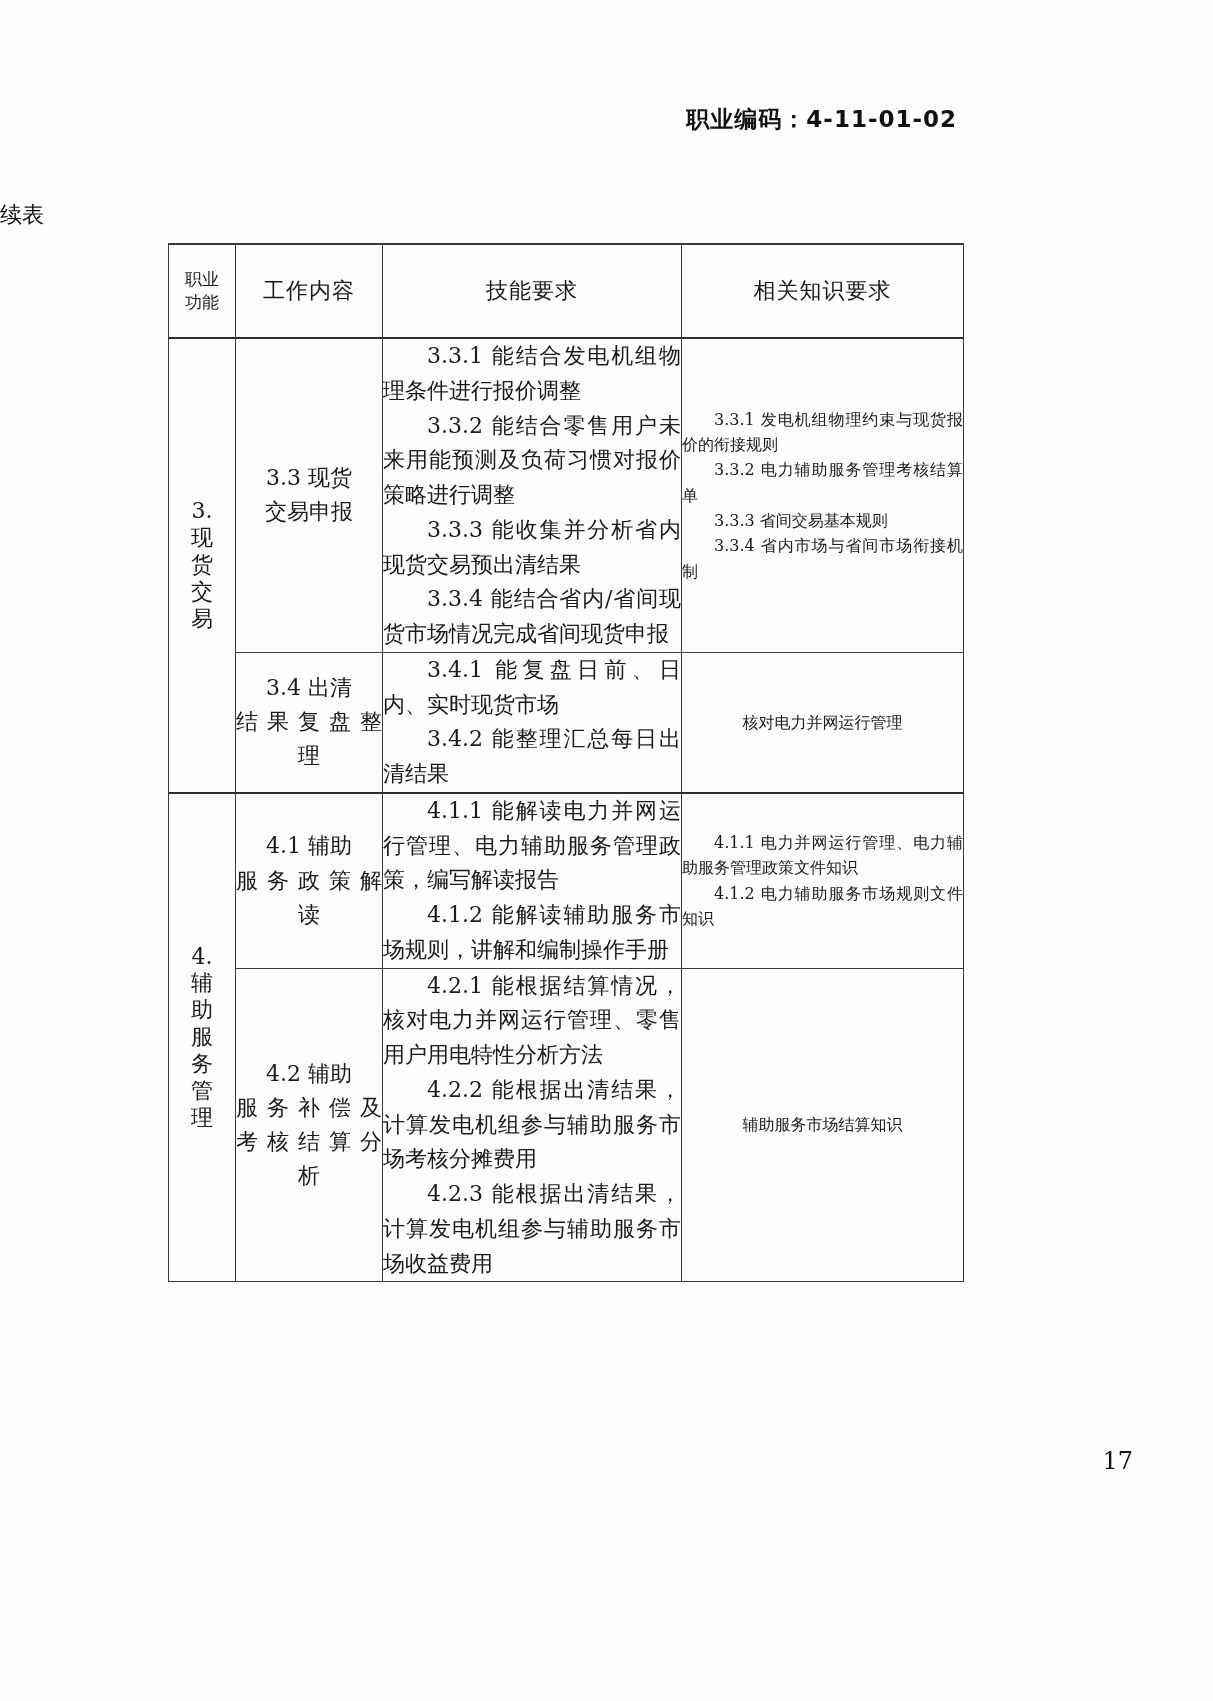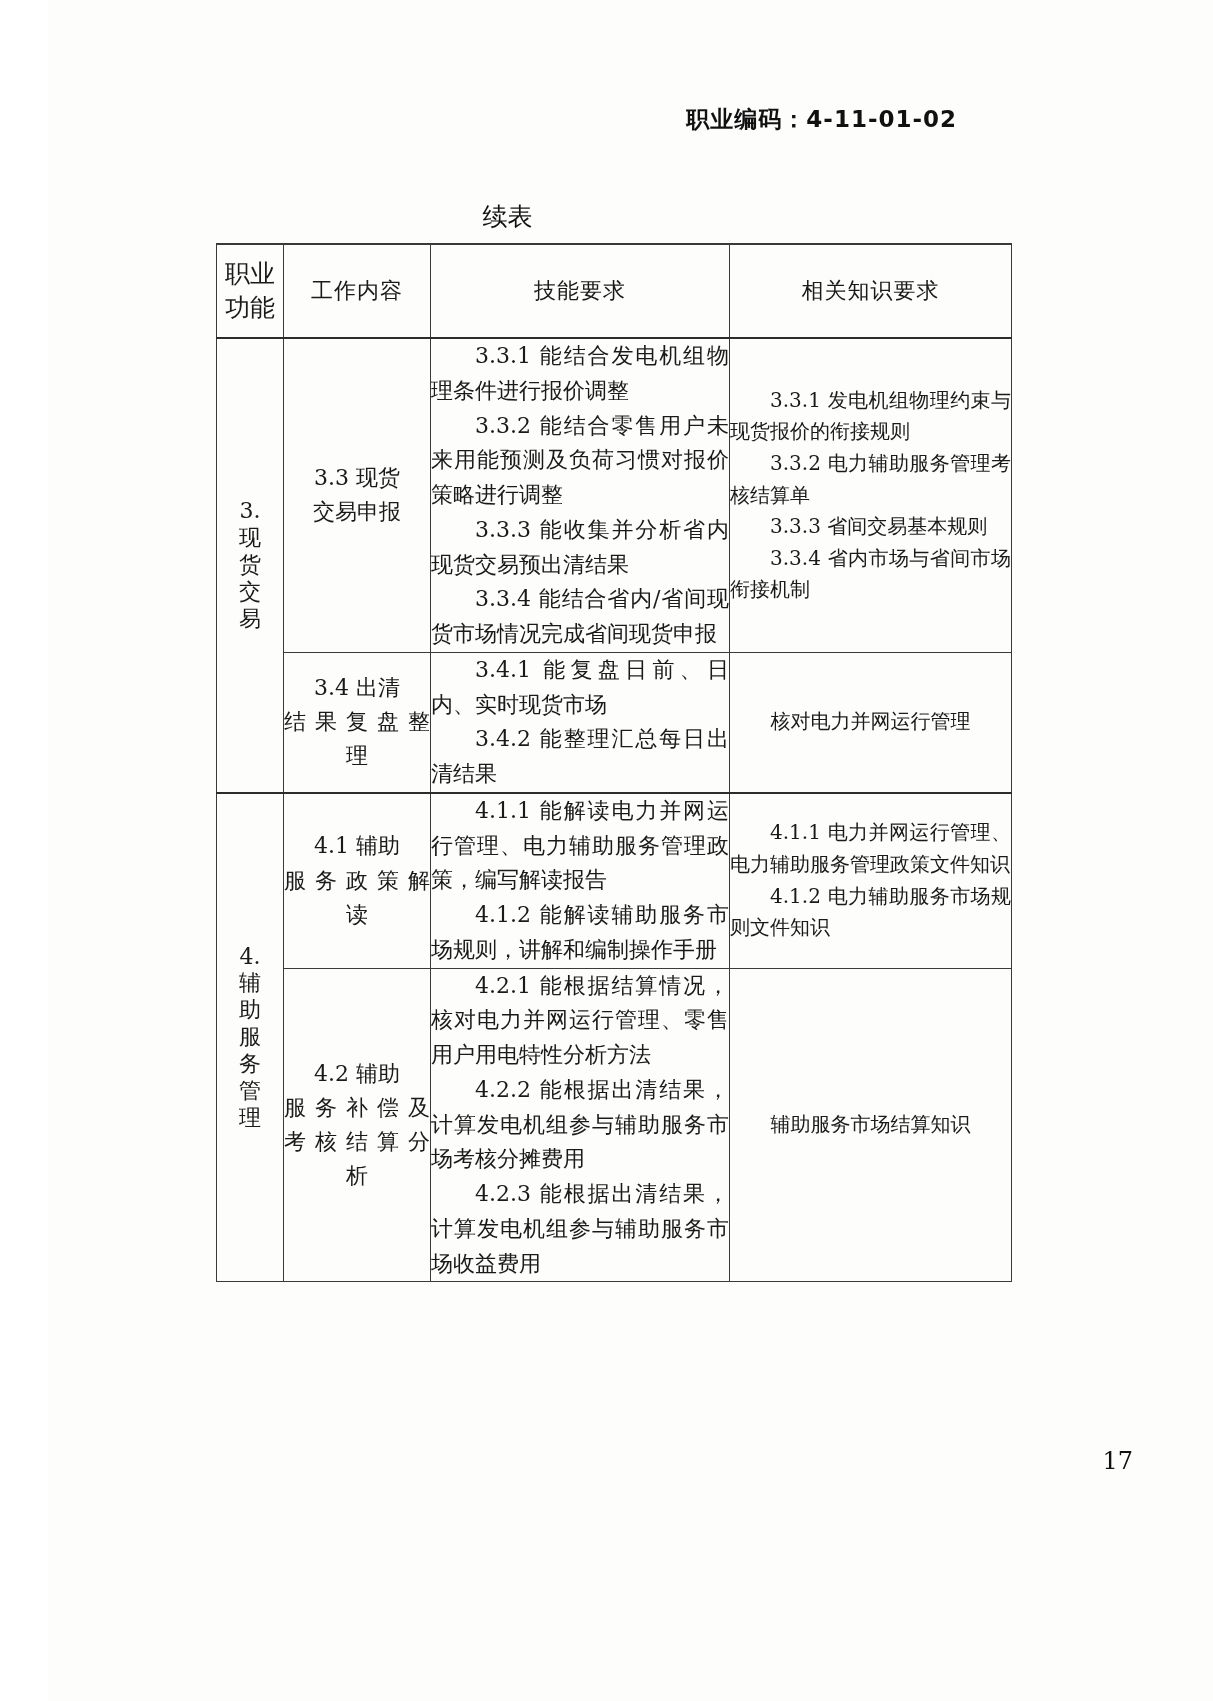--- a/index.html
+++ b/index.html
@@ -12,43 +12,42 @@
     height: 1701px;
     position: relative;
     font-family: "DejaVu Serif", "Liberation Serif", serif;
     color: #1a1a1a;
     overflow: hidden;
   }
   .page {
     position: absolute;
     inset: 0;
     background: #fdfdfc;
-    margin-left: 48px;
   }
 
   
   .doc-header {
     position: absolute;
     top: 104px;
     left: 0;
     right: 256px;
     text-align: right;
     font-family: "DejaVu Sans", "Liberation Sans", sans-serif;
     font-weight: 700;
     font-size: 23px;
     letter-spacing: 1px;
     color: #111;
   }
   .continued-label {
     position: absolute;
     top: 200px;
     left: 0;
     right: 246px;
-    text-align: center;
-    font-size: 25px;
+    text-align: left;
+    font-size: 22px;
     color: #111;
   }
 
   
   .skill-table {
     position: absolute;
     top: 243px;
     left: 168px;
     width: 795px;
     border-collapse: collapse;
@@ -69,21 +68,21 @@
   col.c-know { width: 282px; }
 
   
   .hdr-cell {
     text-align: center;
     font-size: 22px;
     height: 92px;
     line-height: 1.3;
     letter-spacing: 1px;
   }
-  .hdr-cell.narrow { font-size: 25px; line-height: 1.35; letter-spacing: 0; }
+  .hdr-cell.narrow { font-size: 17px; line-height: 1.35; letter-spacing: 0; }
 
   
   .func-cell {
     text-align: center;
     font-size: 22px;
     line-height: 1.22;
     letter-spacing: 0;
     padding: 4px 0;
   }
   .vstack {
@@ -112,21 +111,21 @@
     padding: 12px 9px 12px 11px;
     letter-spacing: 0;
   }
   .body-cell p {
     margin: 0;
     text-indent: 2em;
     text-align: justify;
     text-justify: inter-ideograph;
   }
   .know-cell {
-    font-size: 20px;
+    font-size: 16px;
     line-height: 1.58;
     padding: 12px 12px;
   }
   .know-cell p {
     margin: 0;
     text-indent: 2em;
     text-align: justify;
     text-justify: inter-ideograph;
   }
   .know-cell.centered {

